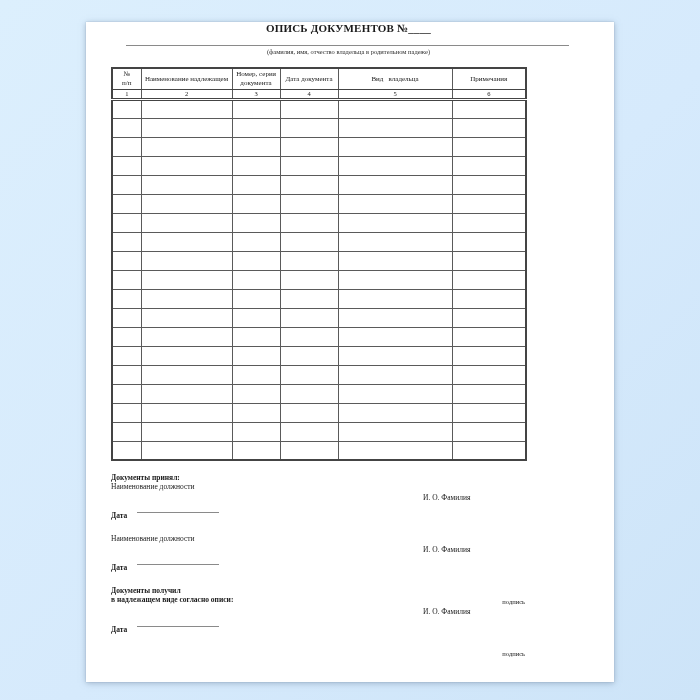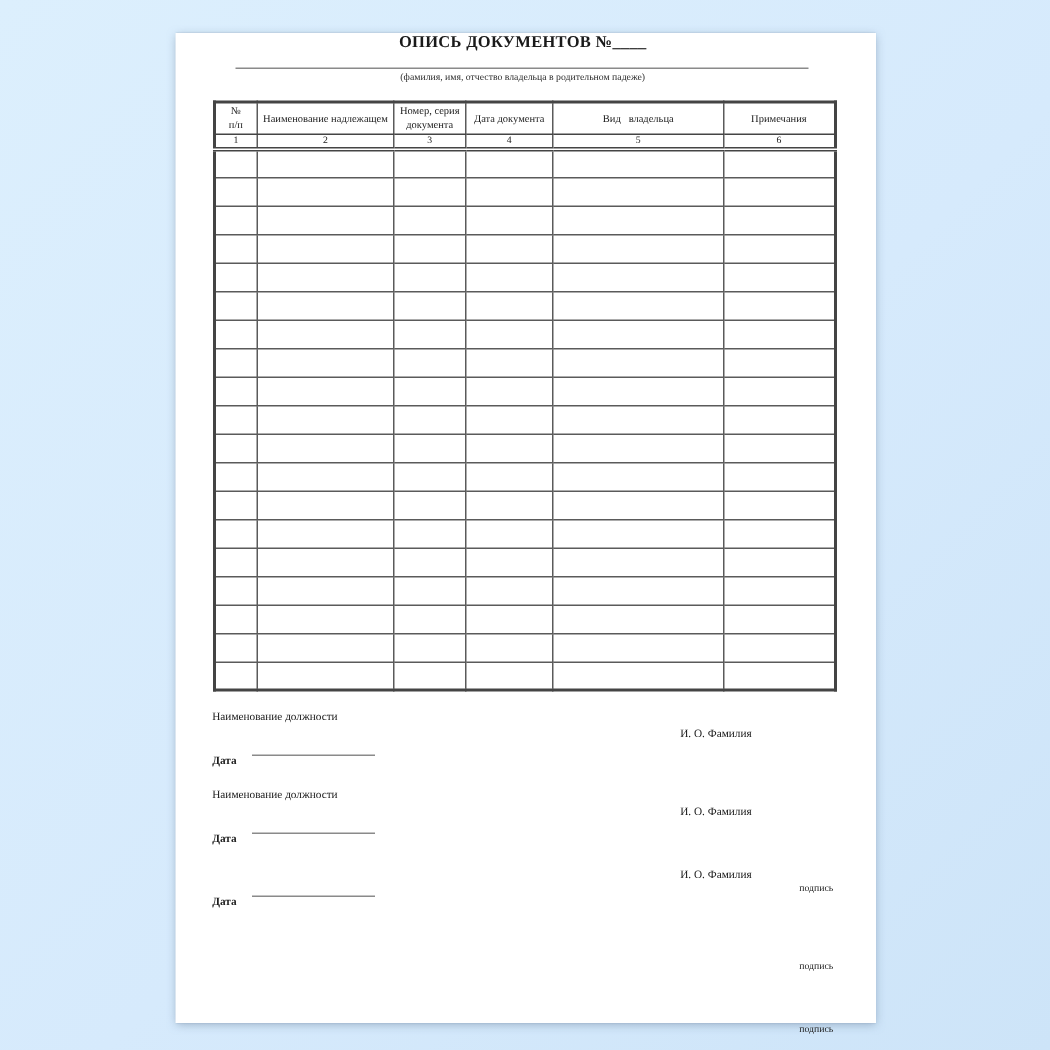--- a/index.html
+++ b/index.html
@@ -7,21 +7,21 @@
     padding: 0;
     width: 700px;
     height: 700px;
     overflow: hidden;
     background: linear-gradient(135deg, #dceffd 0%, #d6eafc 55%, #cde4f8 100%);
     font-family: "Liberation Serif", "DejaVu Serif", serif;
     color: #1a1a1a;
   }
   .page {
     position: relative;
-    width: 467px;
+    width: 528px;
     height: 660px;
     margin: 20px auto 0 auto;
     background: #ffffff;
     box-shadow: 0 1px 6px rgba(110, 132, 158, 0.55), 0 0 1px rgba(110, 132, 158, 0.5);
     box-sizing: border-box;
     padding: 0 28px 0 25px;
   }
   .doc-title {
     margin-top: 22px;
     text-align: center;
@@ -326,20 +326,21 @@
           <td></td>
           <td></td>
           <td></td>
           <td></td>
           <td></td>
         </tr>
       </tbody>
   </table>
 
   <div class="sig-block">
+    <div class="sig-title">Документы принял:</div>
     <div class="sig-sub">Наименование должности</div>
     <div class="sig-row">
       <span class="sig-name">И. О. Фамилия</span>
       <span class="sig-line"></span>
       <span class="sig-caption">подпись</span>
     </div>
     <div class="date-row">
       <span class="date-label">Дата</span>
       <span class="date-line"></span>
     </div>
@@ -352,20 +353,22 @@
       <span class="sig-line"></span>
       <span class="sig-caption">подпись</span>
     </div>
     <div class="date-row">
       <span class="date-label">Дата</span>
       <span class="date-line"></span>
     </div>
   </div>
 
   <div class="sig-block third">
+    <div class="sig-title">Документы получил
+в надлежащем виде согласно описи:</div>
     <div class="sig-row">
       <span class="sig-name">И. О. Фамилия</span>
       <span class="sig-line"></span>
       <span class="sig-caption">подпись</span>
     </div>
     <div class="date-row">
       <span class="date-label">Дата</span>
       <span class="date-line"></span>
     </div>
   </div>

